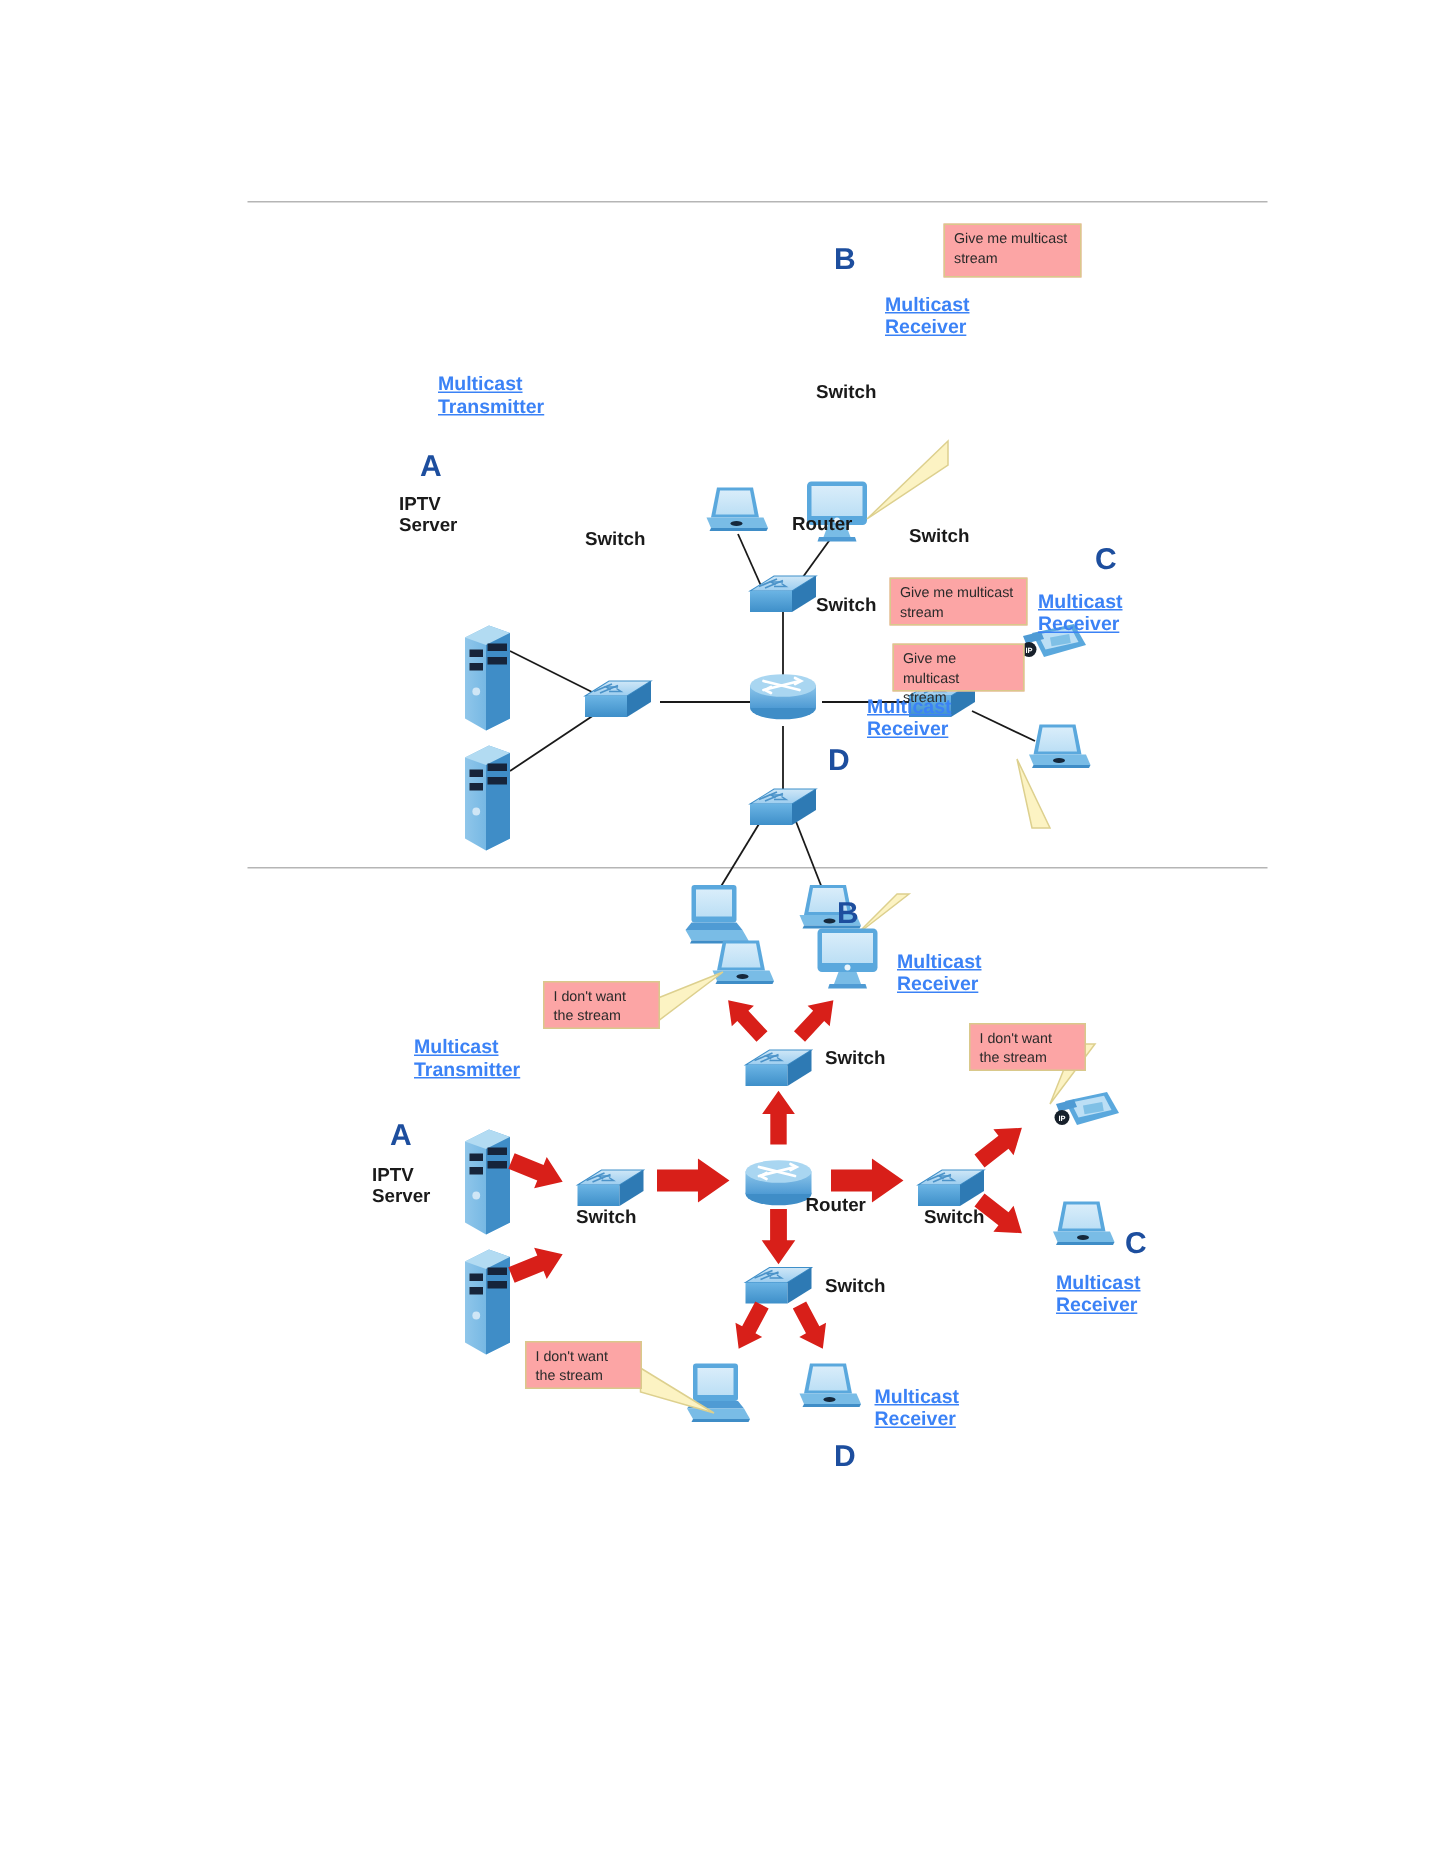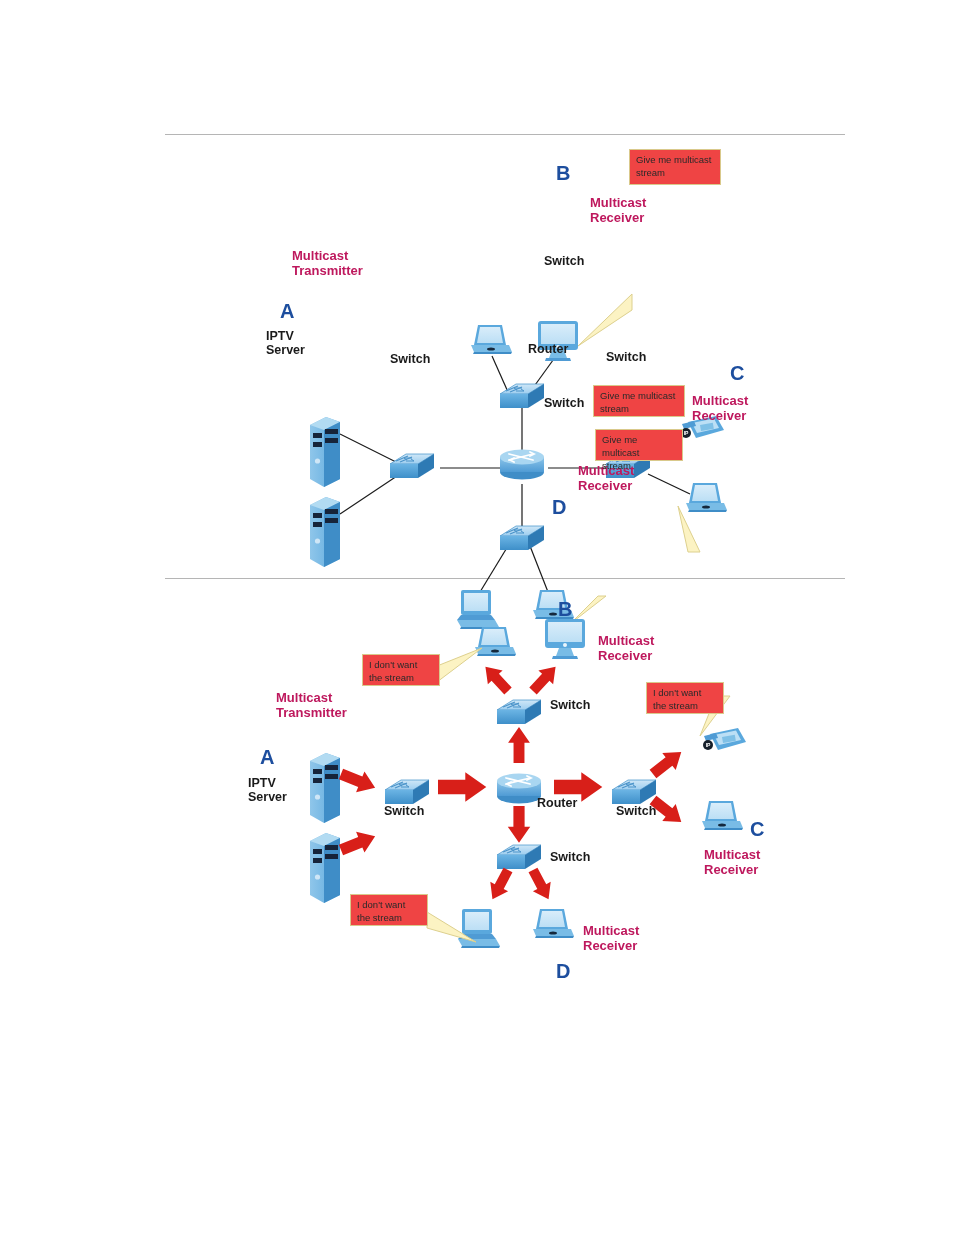--- a/index.html
+++ b/index.html
@@ -14,24 +14,24 @@
   #divider-mid{top:578px;}
 
   .fig{position:absolute;}
   #figure-top{left:0;top:134px;width:954px;height:420px;}
   #figure-bottom{left:0;top:578px;width:954px;height:440px;}
 
   svg{display:block;overflow:visible;}
 
   .lbl{position:absolute;white-space:pre;line-height:1.12;font-weight:bold;}
   .lbl-black{color:#1a1a1a;font-size:12.5px;}
-  .lbl-green{color:#be185d;font-size:13px;font-weight:600;}
+  .lbl-green{color:#3b82f6;font-size:13px;font-weight:600;text-decoration:underline;}
   .lbl-blue{color:#1d4e9e;font-size:20px;font-weight:bold;}
 
-  .callout{position:absolute;background:#ef4444;border:1px solid #d9c98b;
+  .callout{position:absolute;background:#fca5a5;border:1px solid #d9c98b;
            color:#2a2a2a;font-size:9.5px;line-height:1.35;padding:4px 5px 5px 6px;
            box-sizing:border-box;white-space:pre-line;}
 </style>
 </head>
 <body>
 
 <div class="divider" id="divider-top"></div>
 <div class="divider" id="divider-mid"></div>
 
 <div class="fig" id="figure-top">

